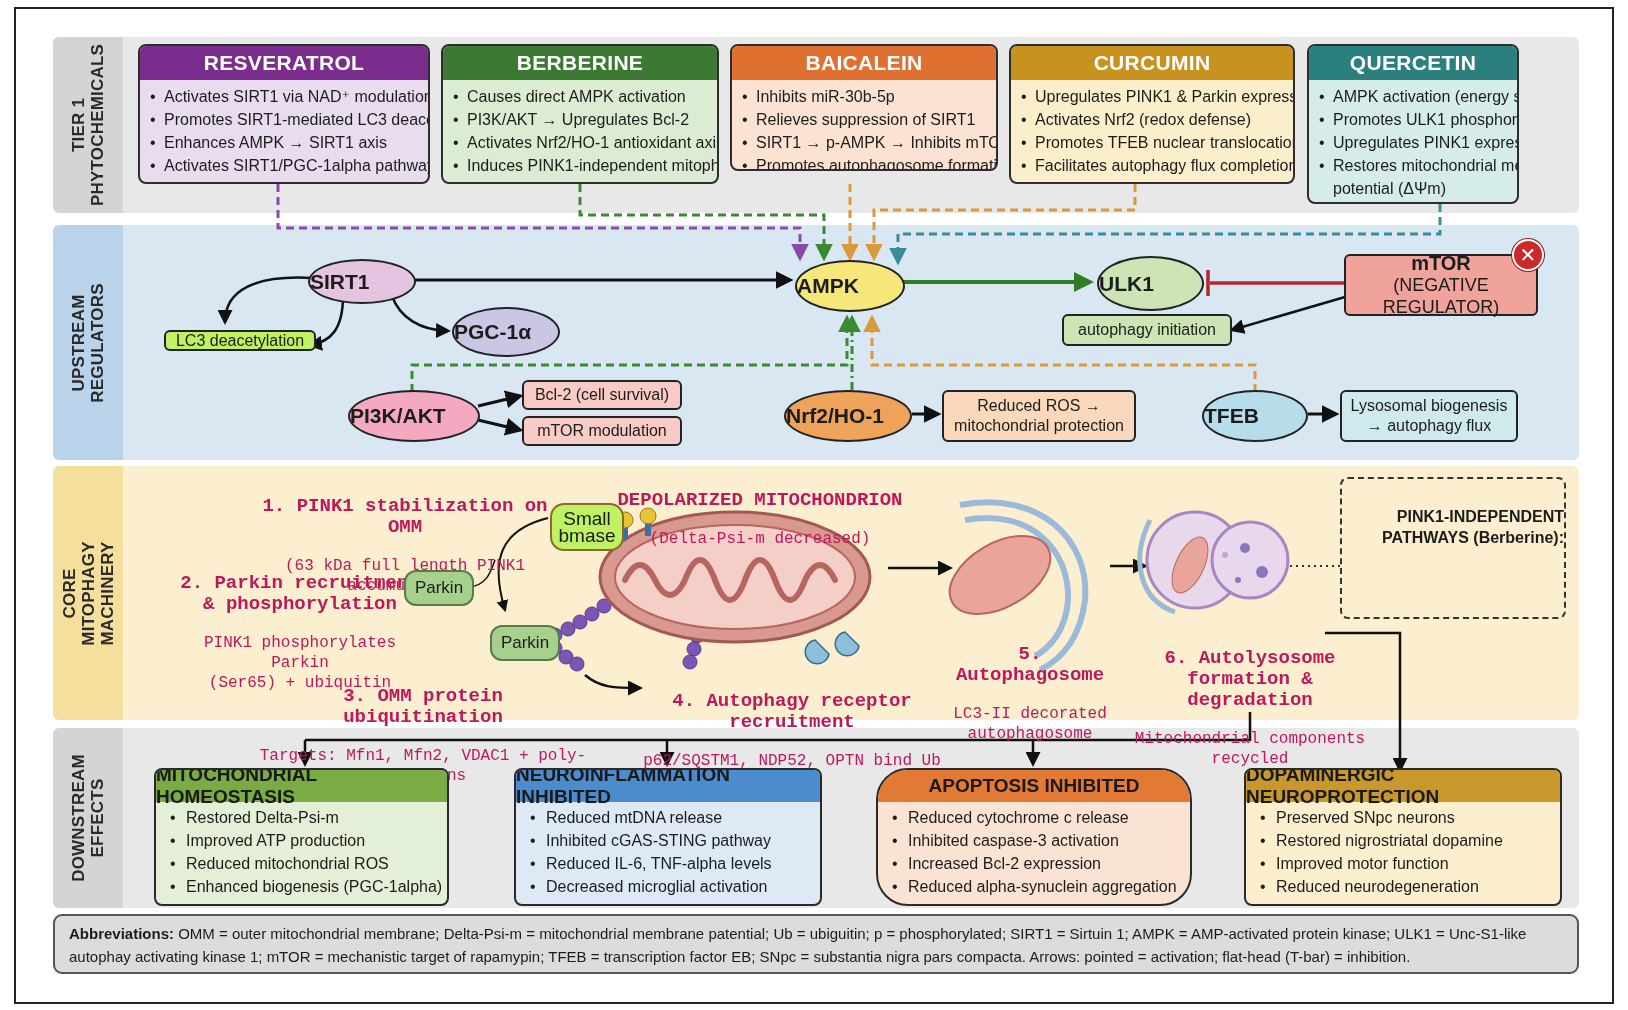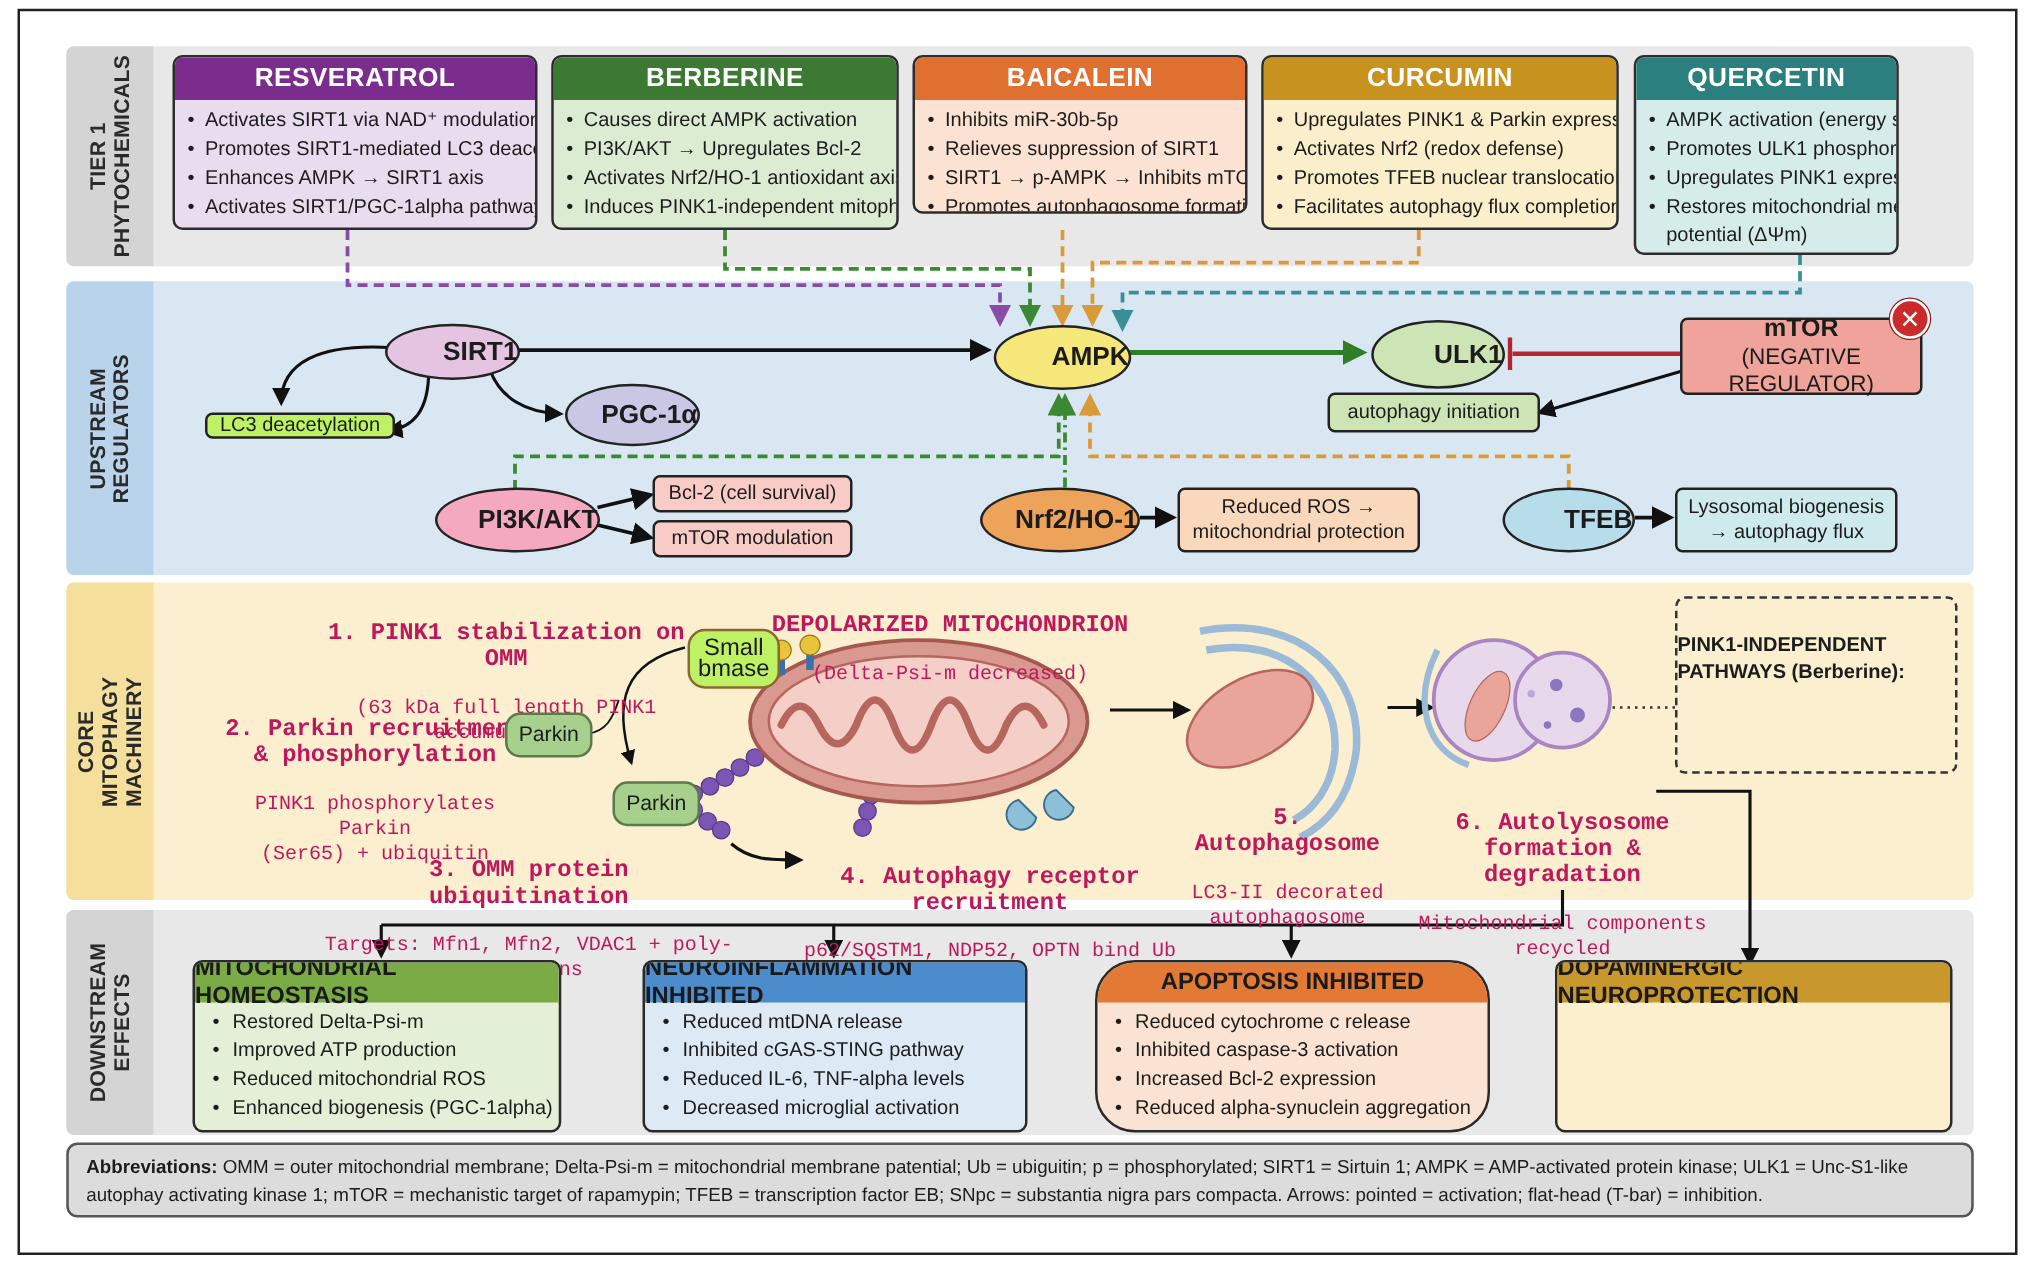--- a/index.html
+++ b/index.html
@@ -13,41 +13,41 @@
   
   .card { position: absolute; border: 2px solid #2d2d2d; border-radius: 8px; overflow: hidden; }
   .card-head { height: 34px; display: flex; align-items: center; justify-content: center; color: #fff; font-weight: bold; font-size: 21px; letter-spacing: 0.3px; }
   .card ul { list-style: none; padding: 5px 6px 4px 8px; }
   .card li { font-size: 16px; line-height: 23px; white-space: nowrap; position: relative; padding-left: 16px; color: #1c1c1c; }
   .card li::before { content: "•"; position: absolute; left: 2px; top: 0; }
   .card li.cont { padding-left: 16px; }
   .card li.cont::before { content: ""; }
 
   
-  .node { position: absolute; display: flex; align-items: center; justify-content: flex-end; font-weight: bold; border: 2px solid #222; text-align: center; color: #1c1c1c; }
+  .node { position: absolute; display: flex; align-items: center; justify-content: flex-start; font-weight: bold; border: 2px solid #222; text-align: center; color: #1c1c1c; }
   .ellipse { border-radius: 50%; font-size: 21px; }
   .rbox { position: absolute; border: 2px solid #222; border-radius: 6px; display: flex; align-items: center; justify-content: center; text-align: center; font-size: 16px; line-height: 20px; color: #1c1c1c; padding: 0 6px; }
 
   .svg-layer { position: absolute; left: 0; top: 0; width: 1628px; height: 1010px; pointer-events: none; }
 
   .txt { position: absolute; text-align: center; color: #be185d; font-family: Liberation Mono, monospace; }
   .step-title { font-weight: bold; font-size: 19px; line-height: 21px; }
   .step-sub { font-size: 16px; line-height: 20px; }
 
   .effect { position: absolute; border: 2px solid #2a2a2a; border-radius: 8px; overflow: hidden; }
   .effect-head { height: 32px; display: flex; align-items: center; justify-content: center; font-weight: bold; font-size: 19px; color: #1a1a1a; }
   .effect ul { list-style: none; padding: 4px 6px 4px 12px; }
   .effect li { font-size: 16px; line-height: 23px; white-space: nowrap; position: relative; padding-left: 18px; color: #1c1c1c; }
   .effect li::before { content: "•"; position: absolute; left: 2px; }
 
   .abbrev { position: absolute; left: 53px; top: 914px; width: 1526px; height: 60px; background: #dcdcdc; border: 2px solid #555; border-radius: 9px; padding: 6px 14px; font-size: 15px; line-height: 23px; color: #1c1c1c; }
   .abbrev b { font-weight: bold; }
 
   .pill { position: absolute; border: 2px solid #5a7a4a; background: #a8d08d; border-radius: 12px; display: flex; align-items: center; justify-content: center; font-size: 17px; color: #1c1c1c; }
-  .pink-indep { position: absolute; border: 2px dashed #333; border-radius: 8px; text-align: left; font-size: 16px; line-height: 21px; padding-top: 6px; color: #1c1c1c; }
+  .pink-indep { position: absolute; border: 2px dashed #333; border-radius: 8px; text-align: right; font-size: 16px; line-height: 21px; padding-top: 6px; color: #1c1c1c; }
 </style>
 </head>
 <body>
 
 <div class="frame"></div>
 
 <div class="band-label" style="left:53px;top:37px;height:176px;background:#d4d4d4;">
   <span style="white-space:pre-line;">TIER 1
 PHYTOCHEMICALS</span>
 </div>
@@ -364,18 +364,24 @@
   <div class="effect-head" style="background:#e27a35;">APOPTOSIS INHIBITED</div>
   <ul>
     <li>Reduced cytochrome c release</li>
     <li>Inhibited caspase-3 activation</li>
     <li>Increased Bcl-2 expression</li>
     <li>Reduced alpha-synuclein aggregation</li>
   </ul>
 </div>
 <div class="effect" style="left:1244px;top:768px;width:318px;height:138px;background:#fbefcd;">
   <div class="effect-head" style="background:#c9982c;">DOPAMINERGIC NEUROPROTECTION</div>
+  <ul>
+    <li>Preserved SNpc neurons</li>
+    <li>Restored nigrostriatal dopamine</li>
+    <li>Improved motor function</li>
+    <li>Reduced neurodegeneration</li>
+  </ul>
 </div>
 
 <div class="abbrev">
   <b>Abbreviations:</b>
   <span>OMM = outer mitochondrial membrane; Delta-Psi-m = mitochondrial membrane patential; Ub = ubiguitin; p = phosphorylated; SIRT1 = Sirtuin 1; AMPK = AMP-activated protein kinase; ULK1 = Unc-S1-like autophay activating kinase 1; mTOR = mechanistic target of rapamypin; TFEB = transcription factor EB; SNpc = substantia nigra pars compacta. Arrows: pointed = activation; flat-head (T-bar) = inhibition.</span>
 </div>
 
 </body></html>

